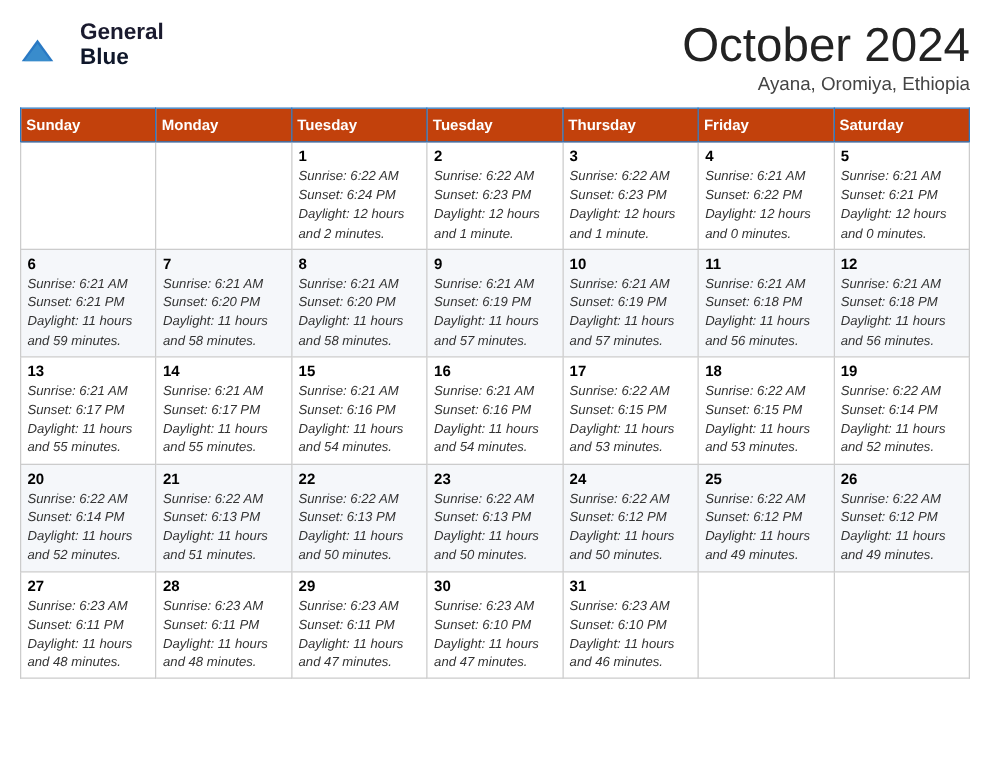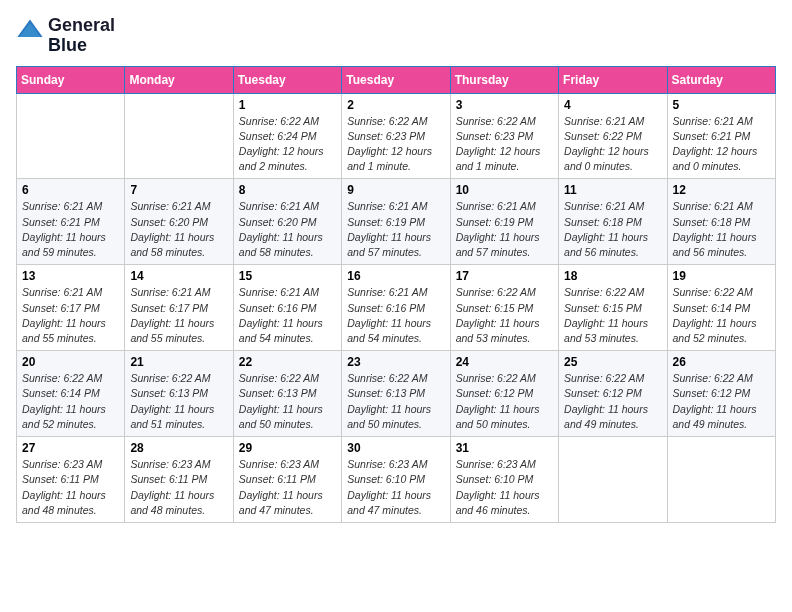--- a/index.html
+++ b/index.html
@@ -11,22 +11,22 @@
       padding: 16px;
     }
     .header {
       display: flex;
       justify-content: space-between;
       align-items: flex-start;
       margin-bottom: 10px;
     }
     .logo {
       display: flex;
-      align-items: flex-start;
-      gap: 4px;
+      align-items: flex-end;
+      gap: 20px;
     }
     .logo-text {
       font-size: 18px;
       font-weight: bold;
       color: #1a1a2e;
       line-height: 1.1;
     }
     .logo-text span {
       color: #0f172a;
     }
@@ -45,21 +45,21 @@
     .location {
       font-size: 15px;
       color: #444;
     }
     table {
       width: 100%;
       border-collapse: collapse;
       font-size: 11px;
     }
     thead th {
-      background: #ec4899;
+      background: #c2410c;
       color: #fff;
       padding: 6px 4px;
       text-align: left;
       font-size: 12px;
       font-weight: bold;
       border: 1px solid #2979c4;
     }
     tbody td {
       border: 1px solid #ccc;
       vertical-align: top;
@@ -94,20 +94,24 @@
   <div class="logo">
     <svg class="logo-icon" viewBox="0 0 40 40">
       <polygon points="20,5 38,30 2,30" fill="#2979c4"></polygon>
       <polygon points="20,10 35,30 5,30" fill="#4a9fd4" opacity="0.5"></polygon>
     </svg>
     <div class="logo-text">
       <div>General</div>
       <div><span>Blue</span></div>
     </div>
   </div>
+  <div class="title-block">
+    <div class="month-title">October 2024</div>
+    <div class="location">Ayana, Oromiya, Ethiopia</div>
+  </div>
 </div>
 
 <table>
   <thead>
     <tr id="header-row">
         <th>Sunday</th>
         <th>Monday</th>
         <th>Tuesday</th>
         <th>Tuesday</th>
         <th>Thursday</th>

